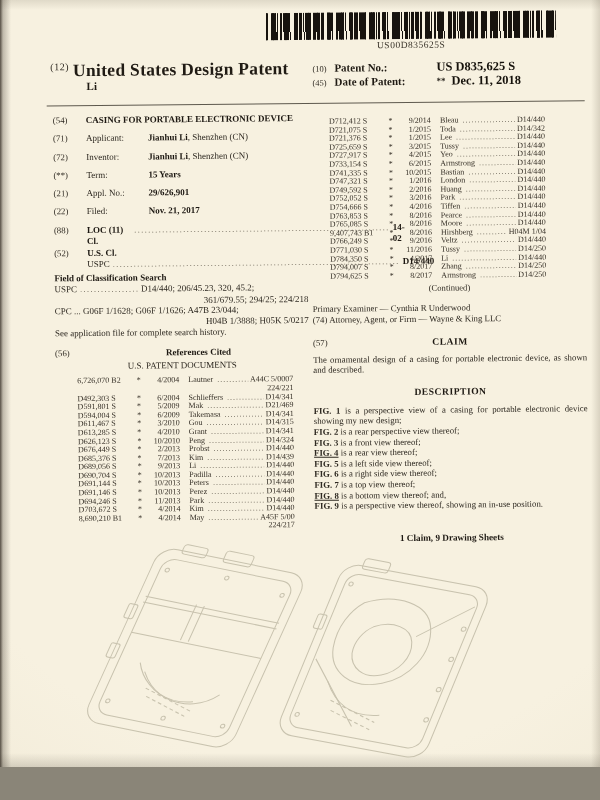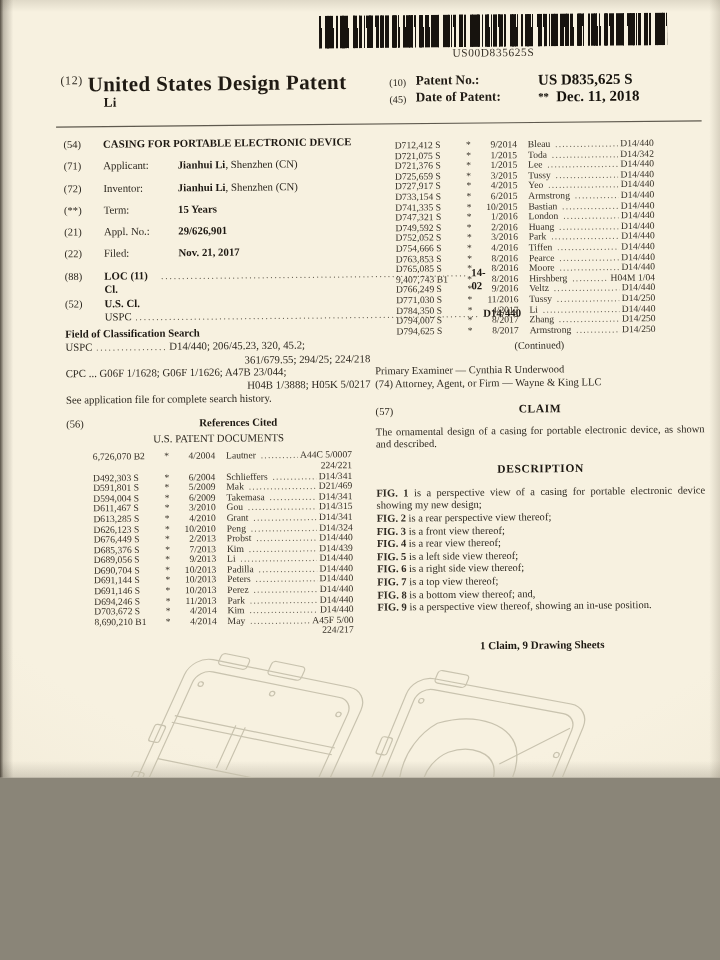--- a/index.html
+++ b/index.html
@@ -1,18 +1,18 @@
 <!DOCTYPE html>
 <html><head>
 <meta charset="utf-8">
 <style>
   html,body{margin:0;padding:0;}
   body{width:600px;height:800px;overflow:hidden;background:#8a8578;}
   .page{
-    position:relative;width:600px;height:648px;overflow:hidden;
+    position:relative;width:600px;height:767px;overflow:hidden;
     font-family:"Liberation Serif","DejaVu Serif",serif;color:#2e2921;
     background:
       linear-gradient(90deg, rgba(46,39,30,.80) 0px, rgba(46,39,30,.28) 3px, rgba(46,39,30,0) 11px),
       linear-gradient(270deg, rgba(110,100,82,.22) 0px, rgba(110,100,82,0) 9px),
       linear-gradient(180deg, rgba(130,122,104,.20) 0px, rgba(130,122,104,0) 10px),
       linear-gradient(0deg, rgba(150,144,130,.34) 0px, rgba(150,144,130,0) 14px),
       radial-gradient(130% 105% at 52% 42%, #f7f1e0 55%, #ece4cf 100%);
   }
   .tilt{position:absolute;left:0;top:0;width:600px;height:800px;transform:rotate(-0.55deg);transform-origin:50% 30%;}
 
@@ -25,21 +25,21 @@
   }
   .barcode-text{text-align:center;font-size:9.5px;letter-spacing:.5px;margin-top:1px;color:#3a342a;}
 
   
   .hdr{position:absolute;left:52px;top:58px;width:500px;}
   .hdr-kind{font-size:10px;vertical-align:6px;letter-spacing:.5px;}
   .hdr-title{font-size:17.5px;font-weight:bold;letter-spacing:.3px;color:#201b14;}
   .hdr-author{font-size:11px;font-weight:bold;margin:0 0 0 36px;line-height:10px;color:#201b14;}
   .hdr-right{position:absolute;left:262px;top:4px;width:240px;font-size:11px;}
   .hr-row{display:flex;line-height:13px;}
-  .hr-num{font-size:8.5px;width:22px;padding-top:1px;margin-left:12px;}
+  .hr-num{font-size:8.5px;width:22px;padding-top:1px;}
   .hr-lab{font-weight:bold;width:88px;color:#201b14;}
   .hr-val{font-weight:bold;font-size:12.5px;color:#16120c;flex:1;text-align:left;padding-left:14px;white-space:nowrap;}
   .stars{font-size:9px;padding-right:6px;vertical-align:1px;}
   .rule{position:absolute;left:48px;top:103px;width:538px;border-top:1.2px solid #5e594e;}
 
   
   .col{position:absolute;font-size:9px;line-height:10.8px;}
   .col-left{left:54px;top:113px;width:254px;}
   .col-right{left:312px;top:118px;width:274px;}
 
@@ -486,25 +486,25 @@
       <span class="heading">CLAIM</span>
       <span class="snum"></span>
     </div>
     <div class="desc-line just">The ornamental design of a casing for portable electronic device, as shown and described.</div>
 
     <div class="desc-head">DESCRIPTION</div>
     <div id="desc-lines">
           <div class="desc-line"><span class="" style="font-weight: bold;">FIG. 1</span><span class=""> is a perspective view of a casing for portable electronic device showing my new design;</span></div>
           <div class="desc-line"><span class="" style="font-weight: bold;">FIG. 2</span><span class=""> is a rear perspective view thereof;</span></div>
           <div class="desc-line"><span class="" style="font-weight: bold;">FIG. 3</span><span class=""> is a front view thereof;</span></div>
-          <div class="desc-line"><span class="" style="font-weight: bold;">FIG. 4</span><span class=""> is a rear view thereof;</span></div>
+          <div class="desc-line"><span class="" style="font-weight: bold; text-decoration: underline;">FIG. 4</span><span class=""> is a rear view thereof;</span></div>
           <div class="desc-line"><span class="" style="font-weight: bold;">FIG. 5</span><span class=""> is a left side view thereof;</span></div>
           <div class="desc-line"><span class="" style="font-weight: bold;">FIG. 6</span><span class=""> is a right side view thereof;</span></div>
           <div class="desc-line"><span class="" style="font-weight: bold;">FIG. 7</span><span class=""> is a top view thereof;</span></div>
-          <div class="desc-line"><span class="" style="font-weight: bold;">FIG. 8</span><span class=""> is a bottom view thereof; and,</span></div>
+          <div class="desc-line"><span class="" style="font-weight: bold; text-decoration: underline;">FIG. 8</span><span class=""> is a bottom view thereof; and,</span></div>
           <div class="desc-line"><span class="" style="font-weight: bold;">FIG. 9</span><span class=""> is a perspective view thereof, showing an in-use position.</span></div>
         </div>
 
     <div class="footer-line">1 Claim, 9 Drawing Sheets</div>
   </div>
 
   <svg class="drawings" width="600" height="267" viewBox="0 0 600 267">
     <g stroke="#c6c0ac" stroke-width="1" fill="none" opacity="0.95">
 
       <g transform="translate(158,12) rotate(12)">

